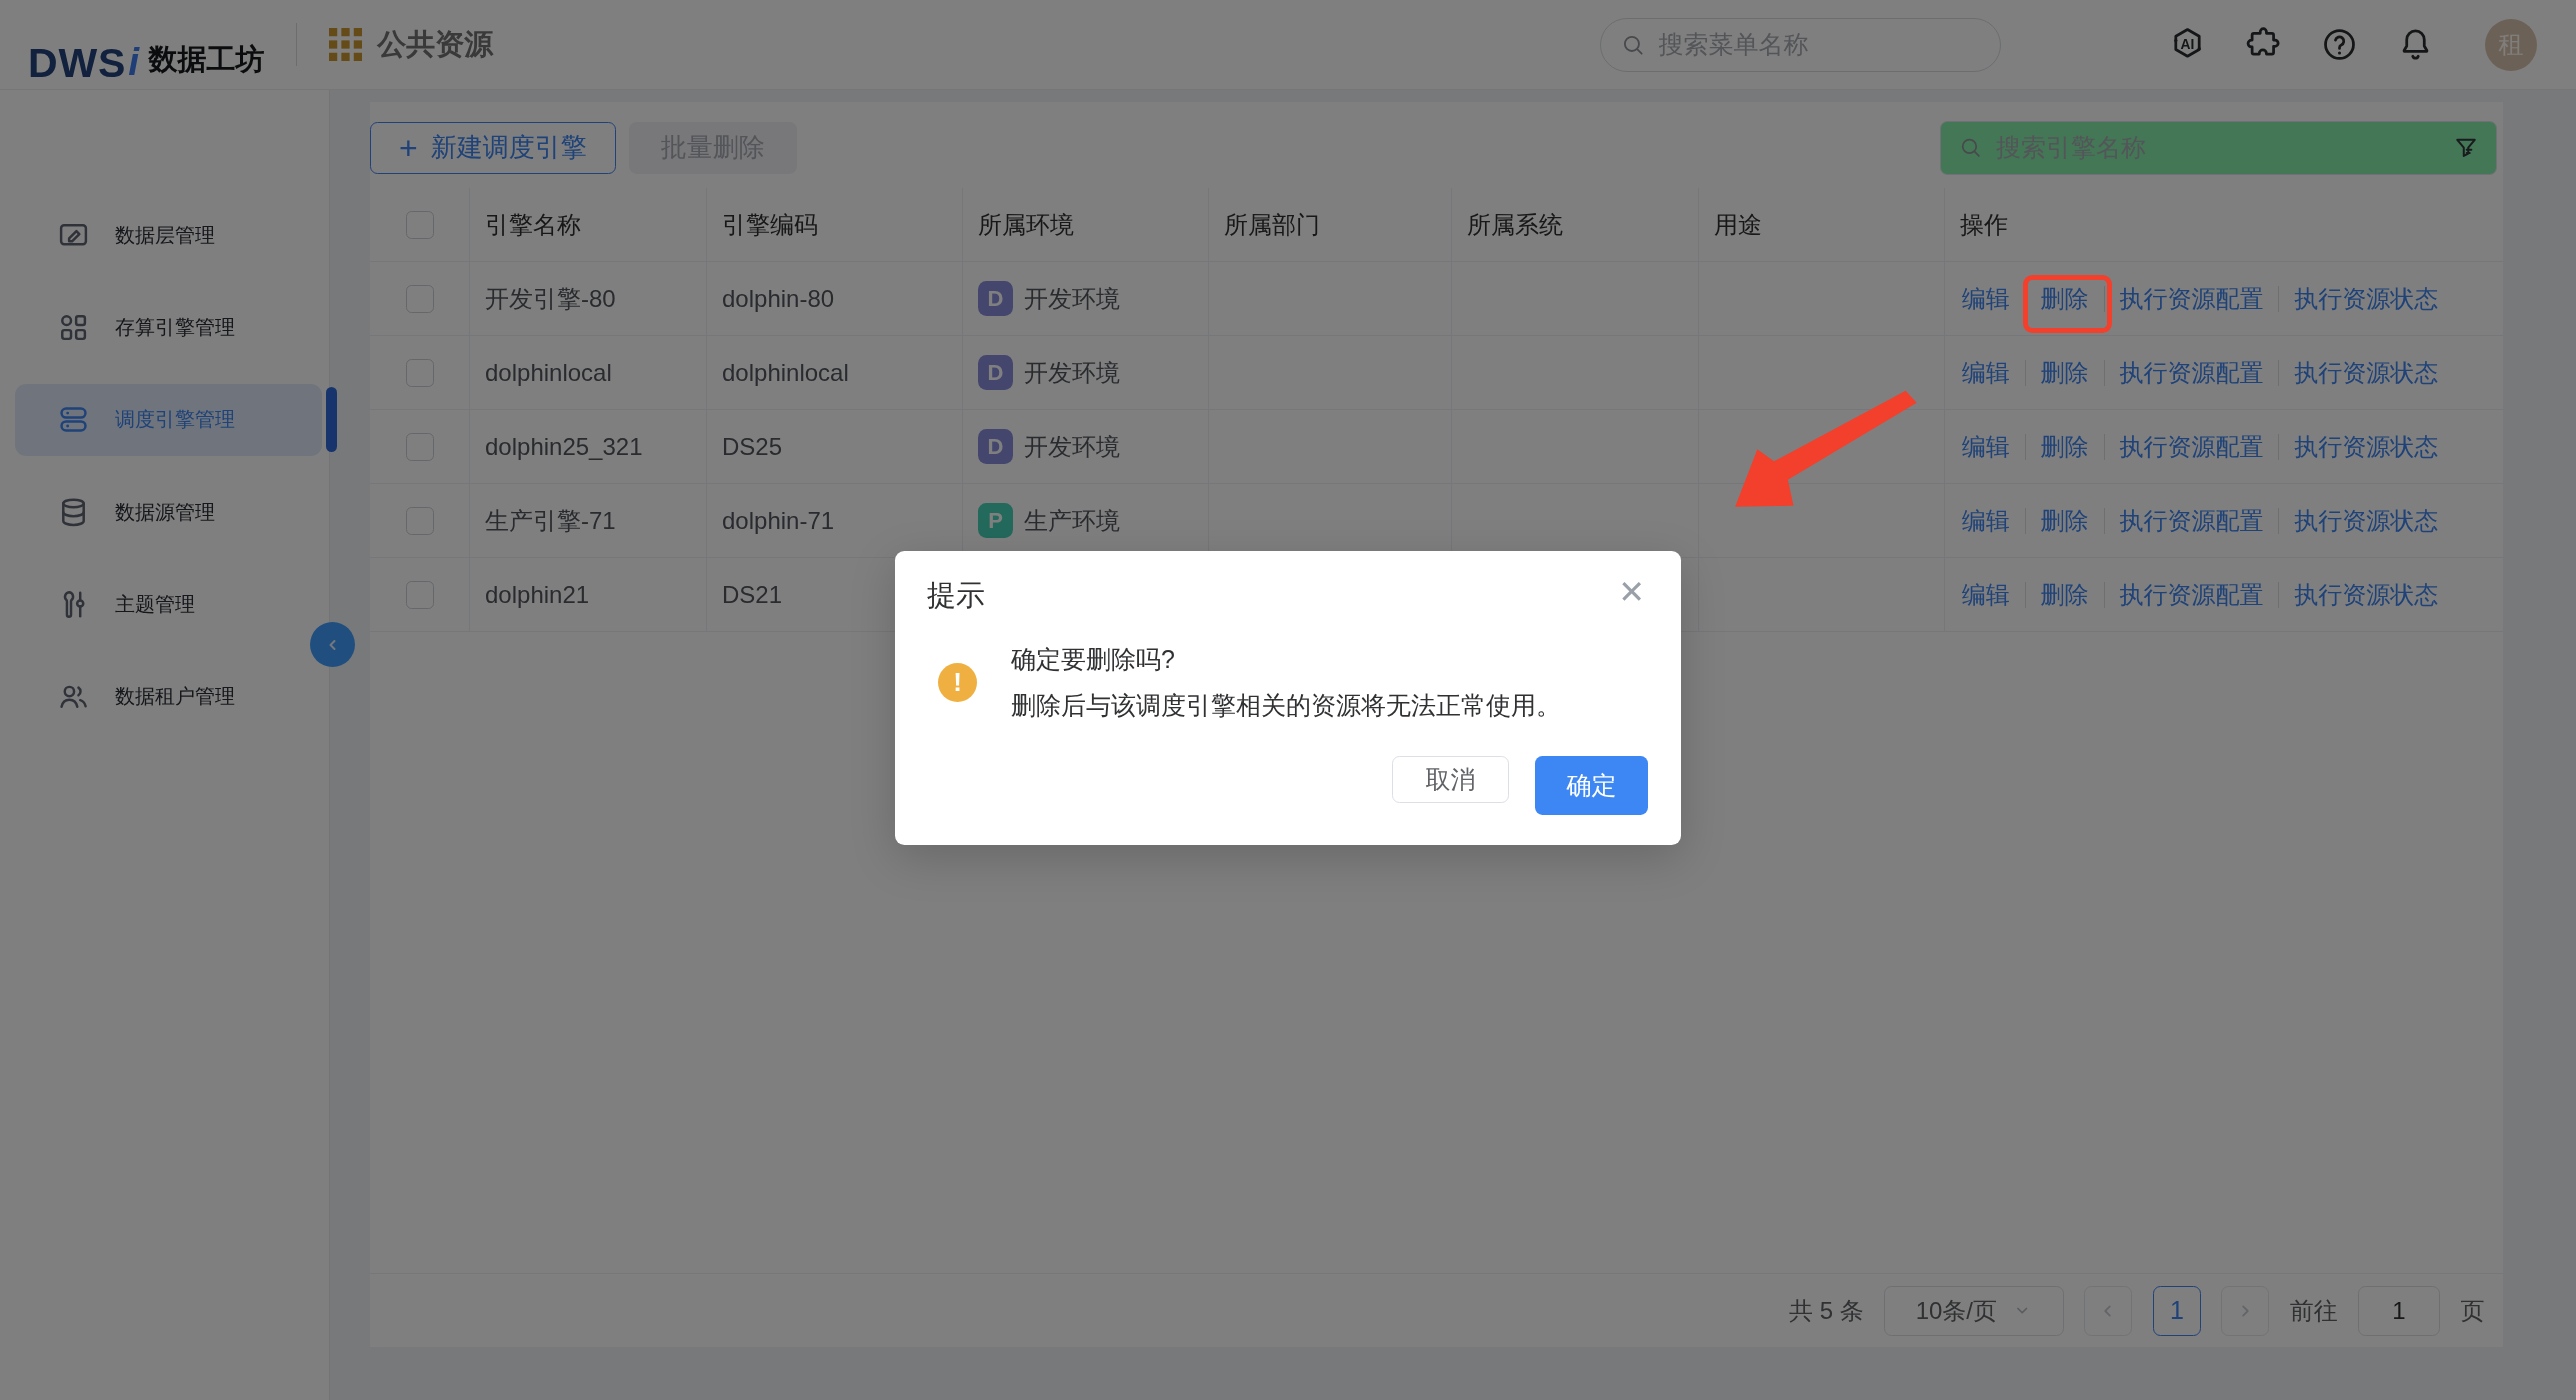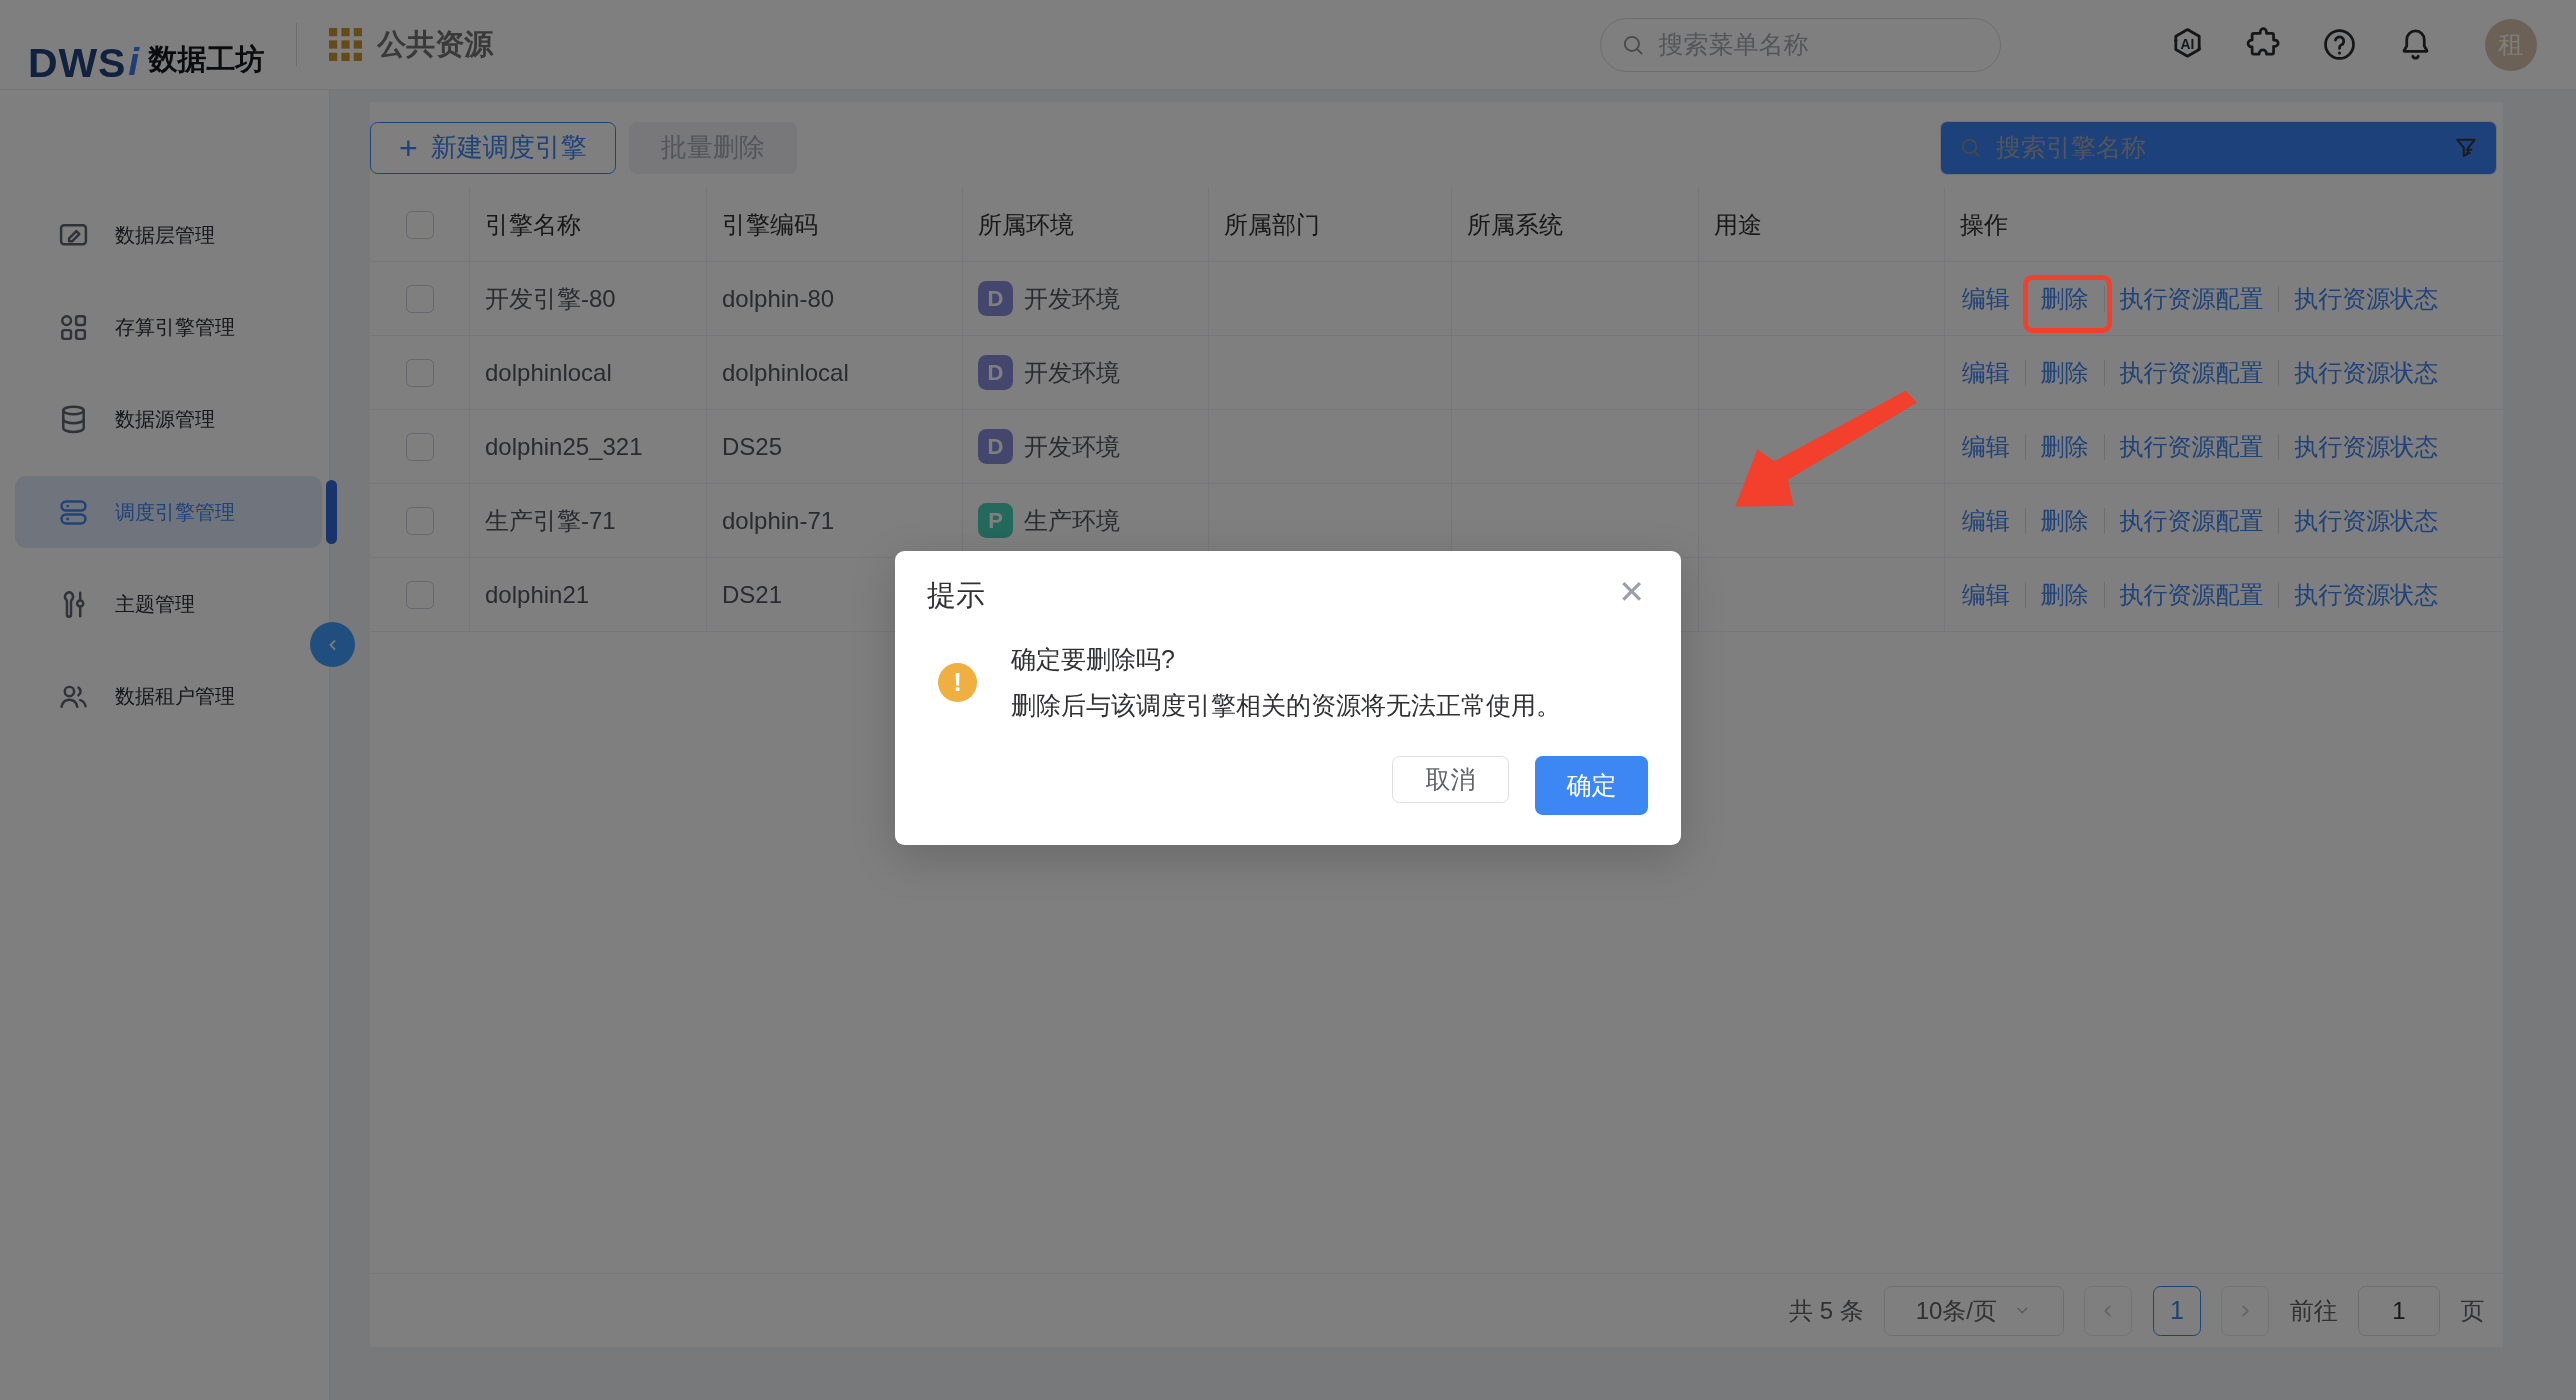--- a/index.html
+++ b/index.html
@@ -80,21 +80,21 @@
     cursor: pointer; font-family: inherit;
   }
   .btn-create .plus { font-size: 32px; font-weight: 400; margin-right: 13px; line-height: 1; }
   .btn-batch {
     height: 52px; padding: 0 32px; margin-left: 13px; border: none; border-radius: 7.4px;
     background: #f0f1f4; color: #a6aab2; font-size: 26px; cursor: not-allowed; font-family: inherit;
   }
   .toolbar-spacer { flex: 1; }
   .table-search {
     width: 557px; height: 54px; border: 1.9px solid #e0e3ea; border-radius: 7.4px;
-    display: flex; align-items: center; padding: 0 16.7px; background: #3b82f6;
+    display: flex; align-items: center; padding: 0 16.7px; background: #86efac;
   }
   .table-search svg.mag { width: 25px; height: 25px; color: #909399; flex: none; }
   .table-search input {
     flex: 1; border: none; outline: none; background: transparent;
     font-size: 25px; color: #303133; margin-left: 11px; font-family: inherit; min-width: 0;
   }
   .table-search input::placeholder { color: #a8abb2; }
   .table-search svg.funnel { width: 28px; height: 28px; color: #33363c; flex: none; cursor: pointer; }
   
   .grid-table {
@@ -253,36 +253,36 @@
         </div>
         <div class="menu-item">
           <svg viewBox="0 0 24 24" fill="none" stroke="currentColor" stroke-width="1.7" stroke-linecap="round" stroke-linejoin="round">
             <circle cx="7.3" cy="7.3" r="3"></circle>
             <rect x="13.8" y="4.3" width="6" height="6" rx="1.4"></rect>
             <rect x="4.3" y="13.8" width="6" height="6" rx="1.4"></rect>
             <rect x="13.8" y="13.8" width="6" height="6" rx="1.4"></rect>
           </svg>
           <span class="menu-label">存算引擎管理</span>
         </div>
-        <div class="menu-item">
-          <svg viewBox="0 0 24 24" fill="none" stroke="currentColor" stroke-width="1.7" stroke-linecap="round" stroke-linejoin="round">
-            <ellipse cx="12" cy="5.8" rx="7" ry="2.6"></ellipse>
-            <path d="M5 5.8v6c0 1.5 3.1 2.7 7 2.7s7-1.2 7-2.7v-6"></path>
-            <path d="M5 11.8v6c0 1.5 3.1 2.7 7 2.7s7-1.2 7-2.7v-6"></path>
-          </svg>
-          <span class="menu-label">数据源管理</span>
-        </div>
         <div class="menu-item active">
           <svg viewBox="0 0 24 24" fill="none" stroke="currentColor" stroke-width="1.7" stroke-linecap="round" stroke-linejoin="round">
             <rect x="3.8" y="4.5" width="16.4" height="6.2" rx="3.1"></rect>
             <rect x="3.8" y="13.3" width="16.4" height="6.2" rx="3.1"></rect>
             <circle cx="8" cy="7.6" r="1" fill="currentColor" stroke="none"></circle>
             <circle cx="8" cy="16.4" r="1" fill="currentColor" stroke="none"></circle>
           </svg>
           <span class="menu-label">调度引擎管理</span>
+        </div>
+        <div class="menu-item">
+          <svg viewBox="0 0 24 24" fill="none" stroke="currentColor" stroke-width="1.7" stroke-linecap="round" stroke-linejoin="round">
+            <ellipse cx="12" cy="5.8" rx="7" ry="2.6"></ellipse>
+            <path d="M5 5.8v6c0 1.5 3.1 2.7 7 2.7s7-1.2 7-2.7v-6"></path>
+            <path d="M5 11.8v6c0 1.5 3.1 2.7 7 2.7s7-1.2 7-2.7v-6"></path>
+          </svg>
+          <span class="menu-label">数据源管理</span>
         </div>
         <div class="menu-item">
           <svg viewBox="0 0 24 24" fill="none" stroke="currentColor" stroke-width="1.7" stroke-linecap="round" stroke-linejoin="round">
             <path d="M9.3 3.6a3.1 3.1 0 0 0-2.2 5.3c.3.3.4.6.4 1V19a1.4 1.4 0 0 0 2.8 0V9.9c0-.4.1-.7.4-1a3.1 3.1 0 0 0-1.4-5.3z"></path>
             <path d="M16.6 4v5"></path>
             <circle cx="16.6" cy="11.3" r="2.1"></circle>
             <path d="M16.6 13.4V20"></path>
           </svg>
           <span class="menu-label">主题管理</span>
         </div>

